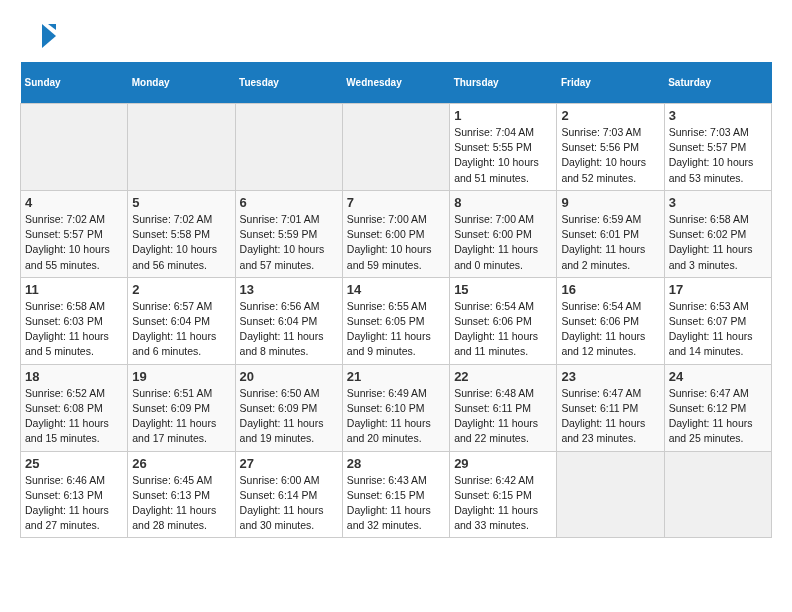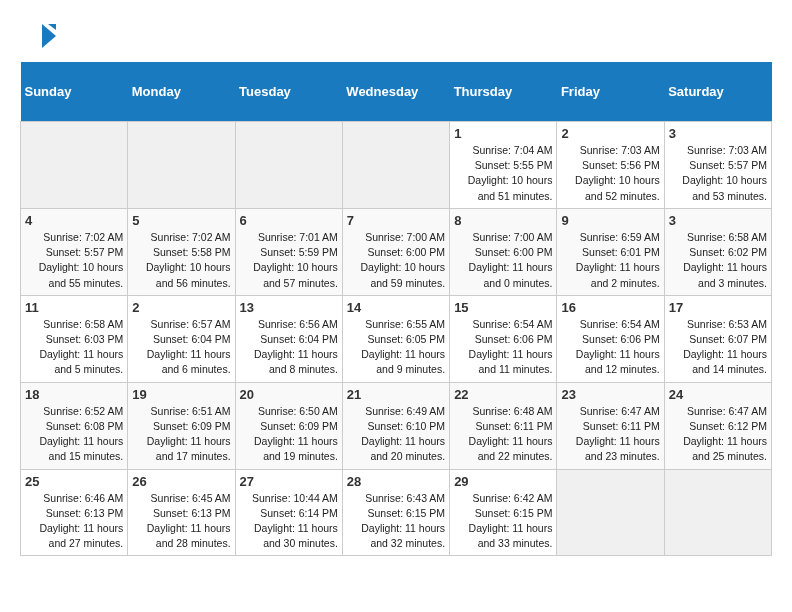--- a/index.html
+++ b/index.html
@@ -43,44 +43,43 @@
       color: #555;
     }
     table {
       width: 100%;
       border-collapse: collapse;
       font-size: 11px;
     }
     thead tr th {
       background-color: #1a7abf;
       color: #fff;
-      padding: 22px 4px;
+      padding: 15px 4px;
       text-align: left;
-      font-size: 13px;
+      font-size: 10px;
       font-weight: bold;
     }
     tbody tr td {
       border: 1px solid #ccc;
       vertical-align: top;
       padding: 4px;
       width: 107px;
       min-height: 80px;
       color: #333;
     }
     .day-num {
       font-size: 13px;
       font-weight: bold;
       display: block;
       margin-bottom: 2px;
     }
     .cell-info {
       font-size: 10.5px;
       line-height: 1.45;
       color: #222;
-      text-align: right;
     }
     tbody tr:nth-child(even) td {
       background: #f9f9f9;
     }
     tbody tr td.empty {
       background: #f0f0f0;
     }
   </style>
 </head>
 <body>
@@ -306,21 +305,21 @@
         </td>
         <td>
           <span class="day-num">26</span>
           <div class="cell-info">Sunrise: 6:45 AM
 Sunset: 6:13 PM
 Daylight: 11 hours
 and 28 minutes.</div>
         </td>
         <td>
           <span class="day-num">27</span>
-          <div class="cell-info">Sunrise: 10:44 AM
+          <div class="cell-info">Sunrise: 6:00 AM
 Sunset: 6:14 PM
 Daylight: 11 hours
 and 30 minutes.</div>
         </td>
         <td>
           <span class="day-num">28</span>
           <div class="cell-info">Sunrise: 6:43 AM
 Sunset: 6:15 PM
 Daylight: 11 hours
 and 32 minutes.</div>

